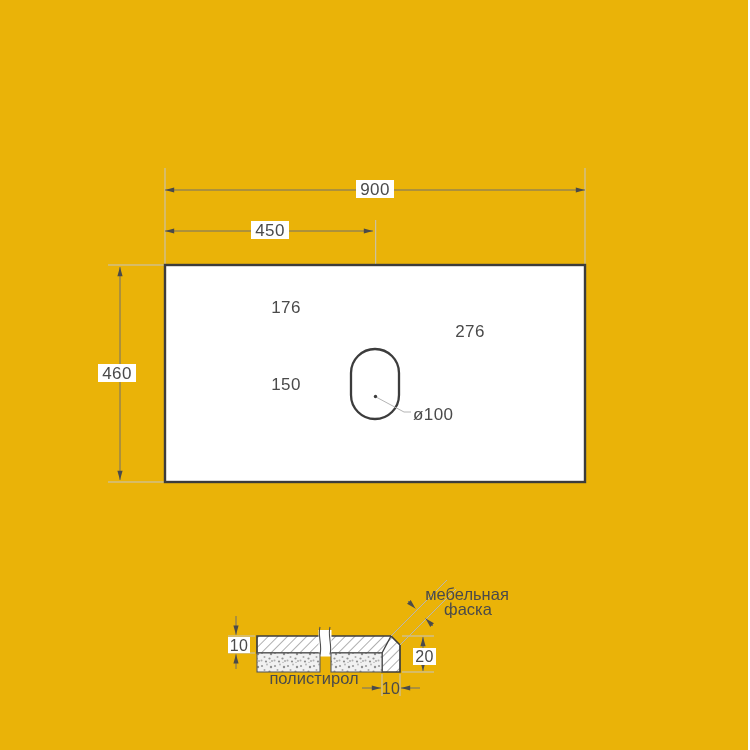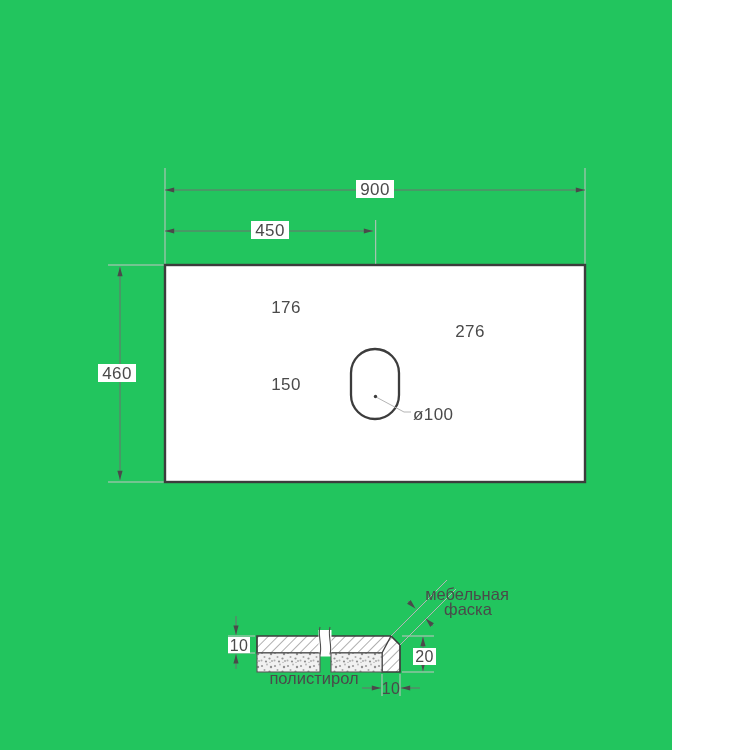--- a/index.html
+++ b/index.html
@@ -1,16 +1,16 @@
 <!DOCTYPE html>
 <html><head>
 <meta charset="utf-8">
 <style>
   html,body{margin:0;padding:0;background:#ffffff;}
-  .stage{width:672px;height:750px;background:#22c55e;position:relative;font-family:"Liberation Sans",sans-serif;text-align:right;}
+  .stage{width:748px;height:750px;background:#eab308;position:relative;font-family:"Liberation Sans",sans-serif;text-align:right;}
   svg{display:block;}
   text{font-family:"Liberation Sans",sans-serif;fill:#4a4a4a;}
   .dim-txt{font-size:17px;letter-spacing:0.4px;}
   .dim-txt-sm{font-size:16px;letter-spacing:0.3px;}
   .lbl-txt{font-size:16.5px;}
   .outline{stroke:#3c3c3c;fill:#ffffff;}
   .dimline{stroke:#6f6f6f;stroke-width:1;fill:none;}
   .extline{stroke:#c4c4c4;stroke-width:1;fill:none;}
   .leader{stroke:#b5b5b5;stroke-width:1;fill:none;}
   .txtbg{fill:#ffffff;stroke:none;}

